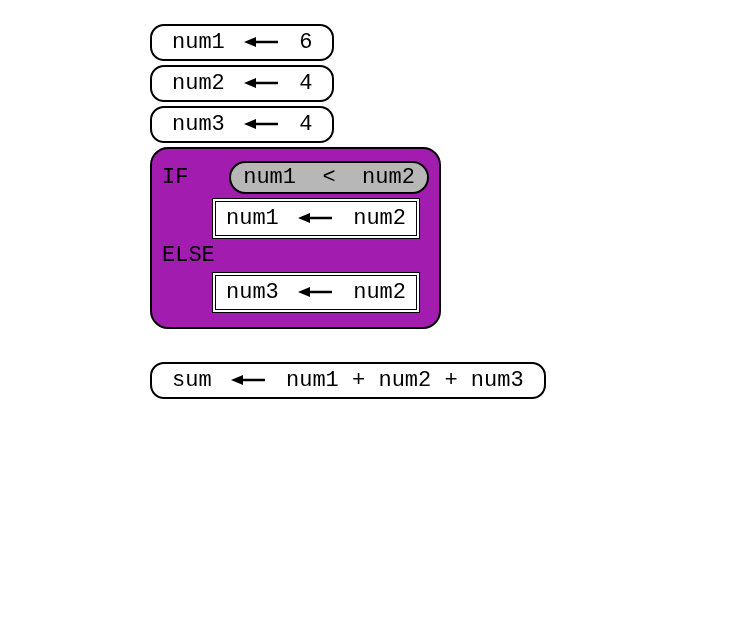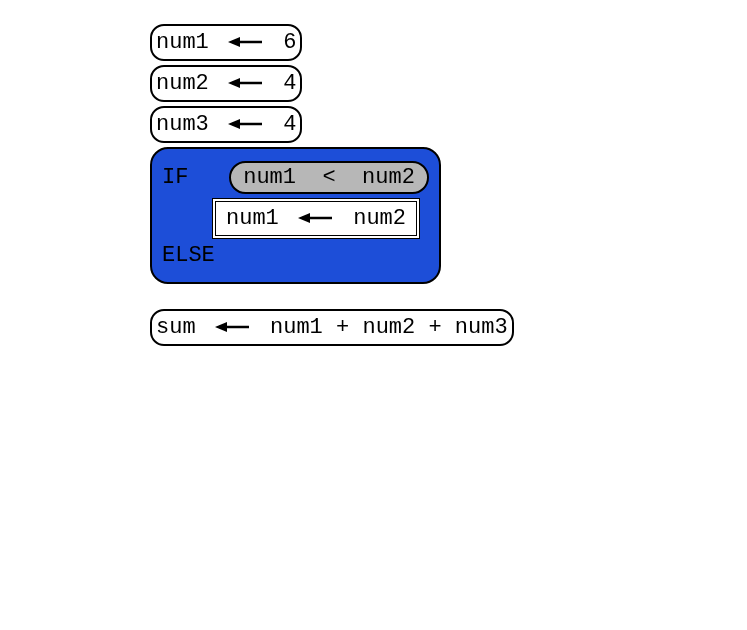--- a/index.html
+++ b/index.html
@@ -1,18 +1,18 @@
 <!DOCTYPE html>
 <html><head>
 <meta charset="utf-8">
 <style>
   html,body{margin:0;padding:0;background:#fff;font-family:"Courier New",monospace;font-size:22px;color:#000}
   .wrap{padding:24px 0 0 150px;width:747px;box-sizing:border-box}
-  .blk{background:#fff;border:2px solid #000;border-radius:14px;padding:4px 4px;margin-bottom:4px;display:inline-block;white-space:nowrap}
-  .grey{background:#1d4ed8;border:2px solid #000;border-radius:18px;padding:8px 10px 10px 10px;margin-bottom:0;display:inline-block}
+  .blk{background:#fff;border:2px solid #000;border-radius:14px;padding:4px 20px;margin-bottom:4px;display:inline-block;white-space:nowrap}
+  .grey{background:#a21caf;border:2px solid #000;border-radius:18px;padding:8px 10px 10px 10px;margin-bottom:8px;display:inline-block}
   .cond{background:#b7b7b7;border:2px solid #000;border-radius:999px;padding:2px 12px;display:inline-block;margin-left:6px;white-space:nowrap}
   .dbl{background:#fff;border:4px double #000;border-radius:0;padding:4px 10px;display:inline-block;white-space:nowrap}
   .kw{display:inline-block;min-width:48px}
   .row{margin:4px 0}
   .indent{margin-left:50px}
   .arrow{display:inline-block;vertical-align:middle;margin:0 6px}
   .arrow svg{display:block}
 </style>
 </head>
 <body>
@@ -71,20 +71,32 @@
               <line x1="4" y1="7" x2="34" y2="7" stroke="#000" stroke-width="2.5"></line>
               <polygon points="0,7 12,2 12,12" fill="#000"></polygon>
             </svg>
         </span>
         <span>num2</span>
       </span>
     </div>
     <div class="row">
       <span class="kw">ELSE</span>
     </div>
+    <div class="row indent">
+      <span class="dbl">
+        <span>num3</span>
+        <span class="arrow">
+          <svg width="36" height="14">
+              <line x1="4" y1="7" x2="34" y2="7" stroke="#000" stroke-width="2.5"></line>
+              <polygon points="0,7 12,2 12,12" fill="#000"></polygon>
+            </svg>
+        </span>
+        <span>num2</span>
+      </span>
+    </div>
   </div><br>
 
   
   <br>
 
   
   <div class="blk">
     <span>sum</span>
     <span class="arrow">
       <svg width="36" height="14">

